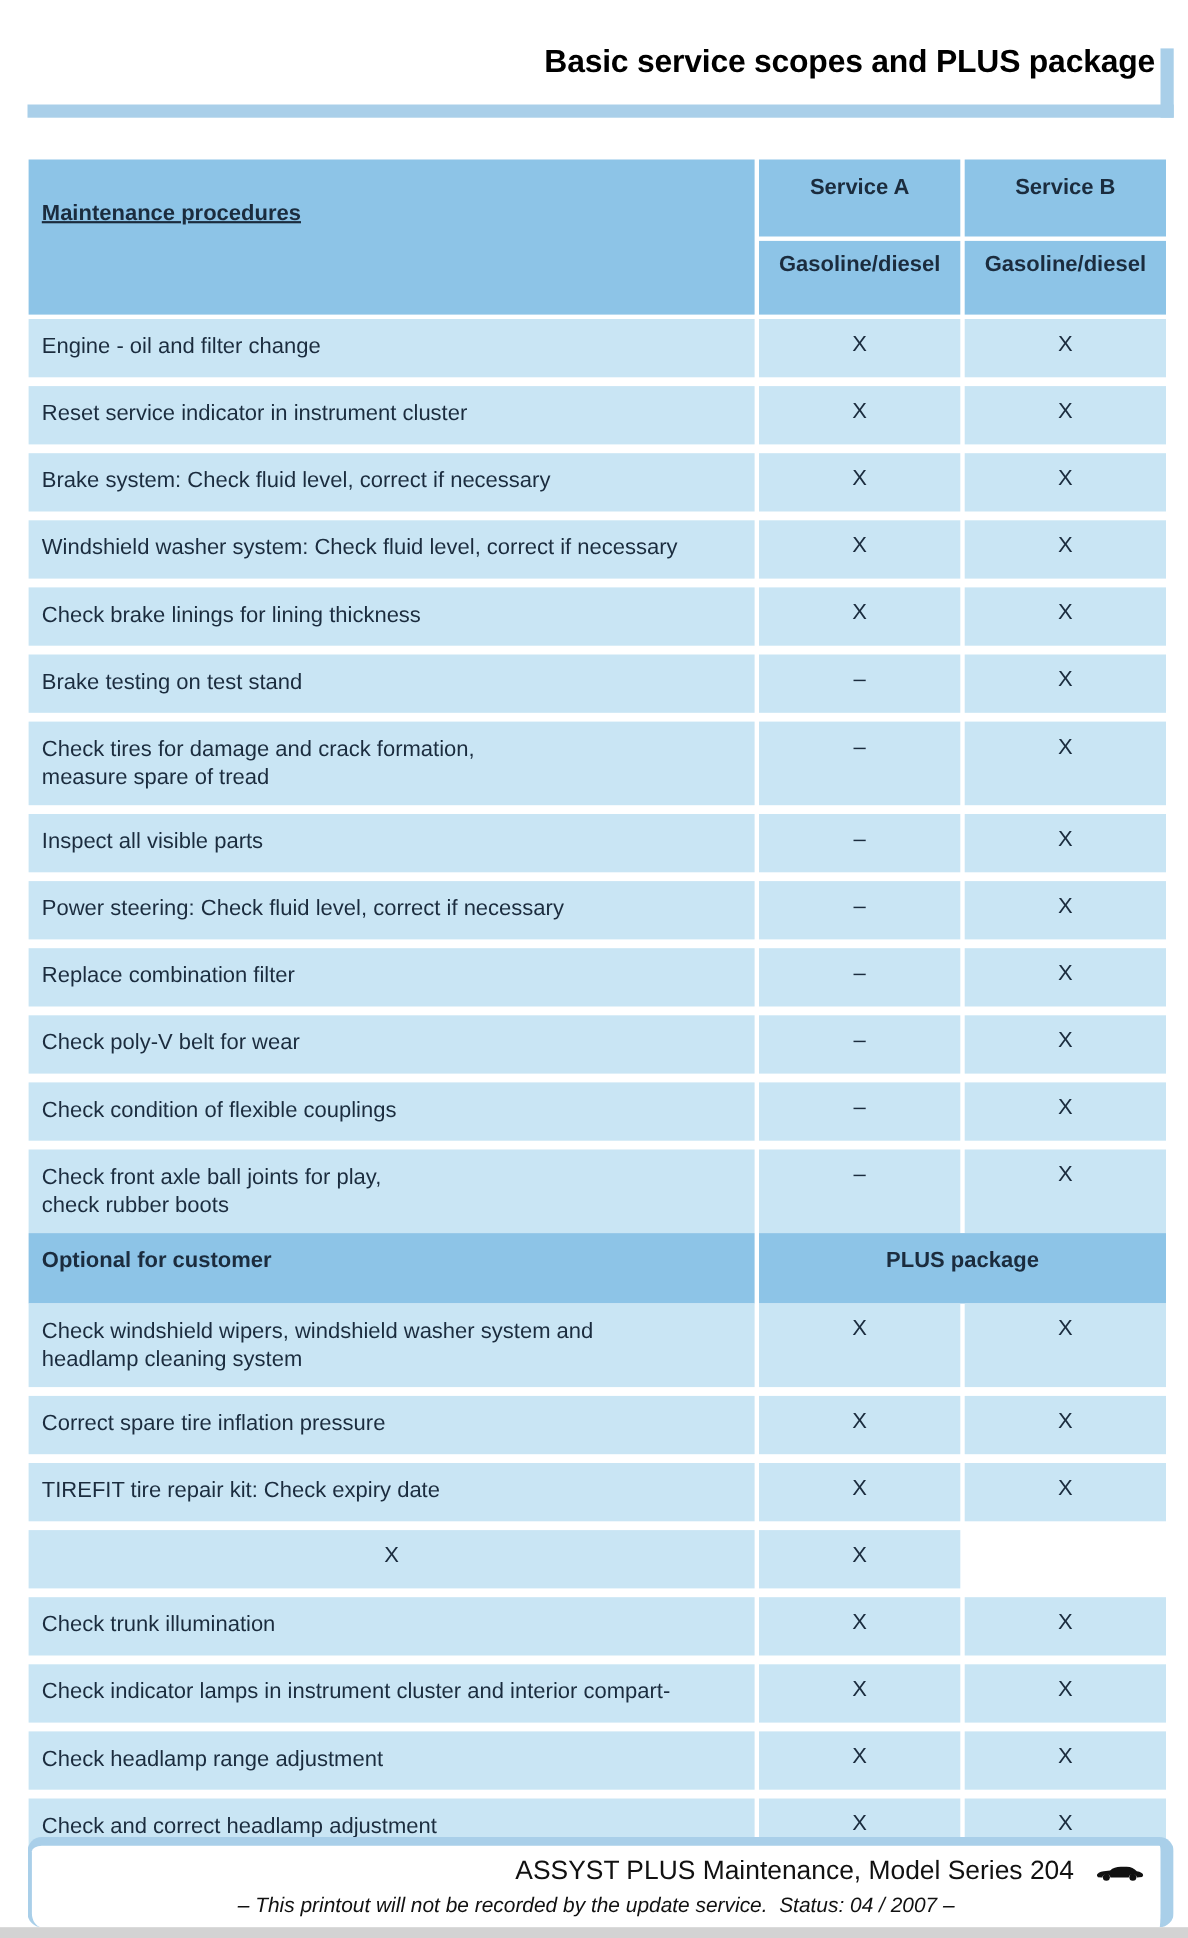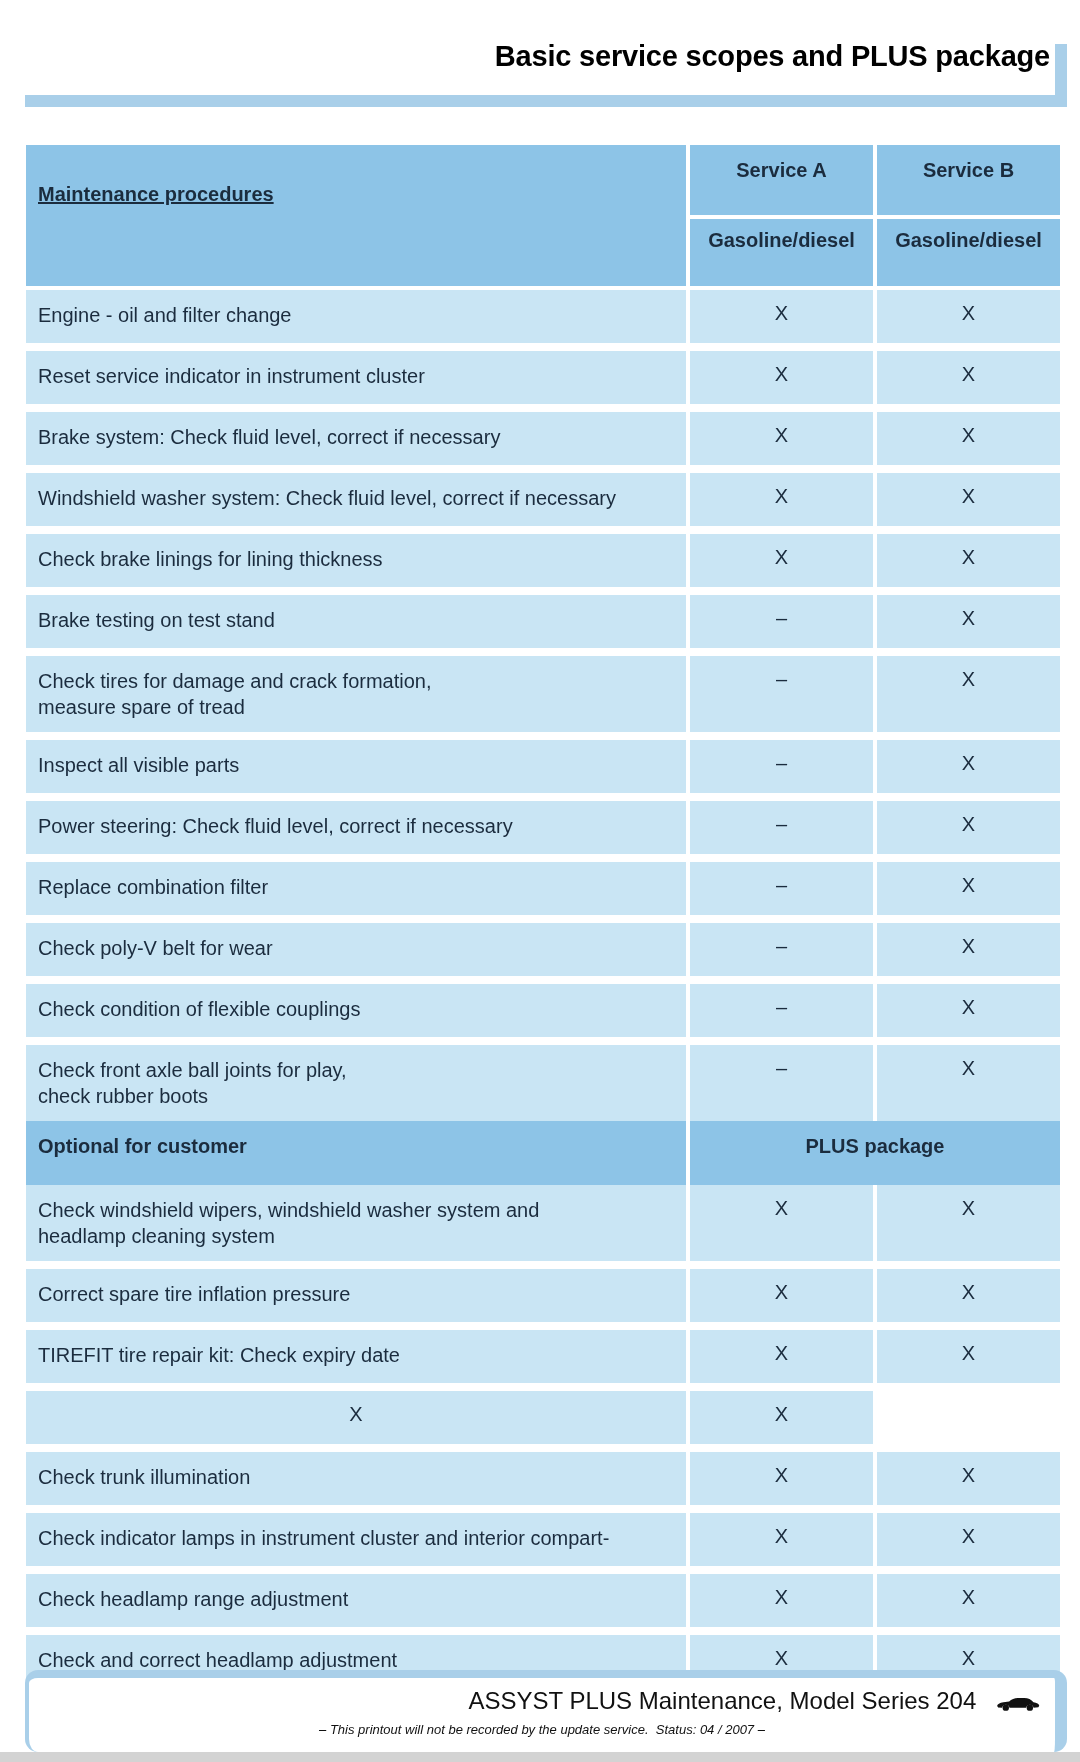--- a/index.html
+++ b/index.html
@@ -79,21 +79,21 @@
     border-left:4px solid var(--accent);
     border-radius:13px;
   }
   .footer-line1{
     margin-top:9px;padding-right:14px;
     text-align:right;font-size:24px;color:#111;white-space:nowrap;
   }
   .car-icon{display:inline-block;vertical-align:-3px;margin-left:12px;}
   .footer-line2{
     margin-top:4px;text-align:center;
-    font-style:italic;font-size:13px;color:#111;white-space:nowrap;
+    font-style:italic;font-size:19px;color:#111;white-space:nowrap;
   }
   .bottom-bar{
     position:absolute;left:0;right:0;bottom:0;height:10px;
     background:var(--gray);
   }
 </style>
 </head>
 <body>
 
 <div id="page">

